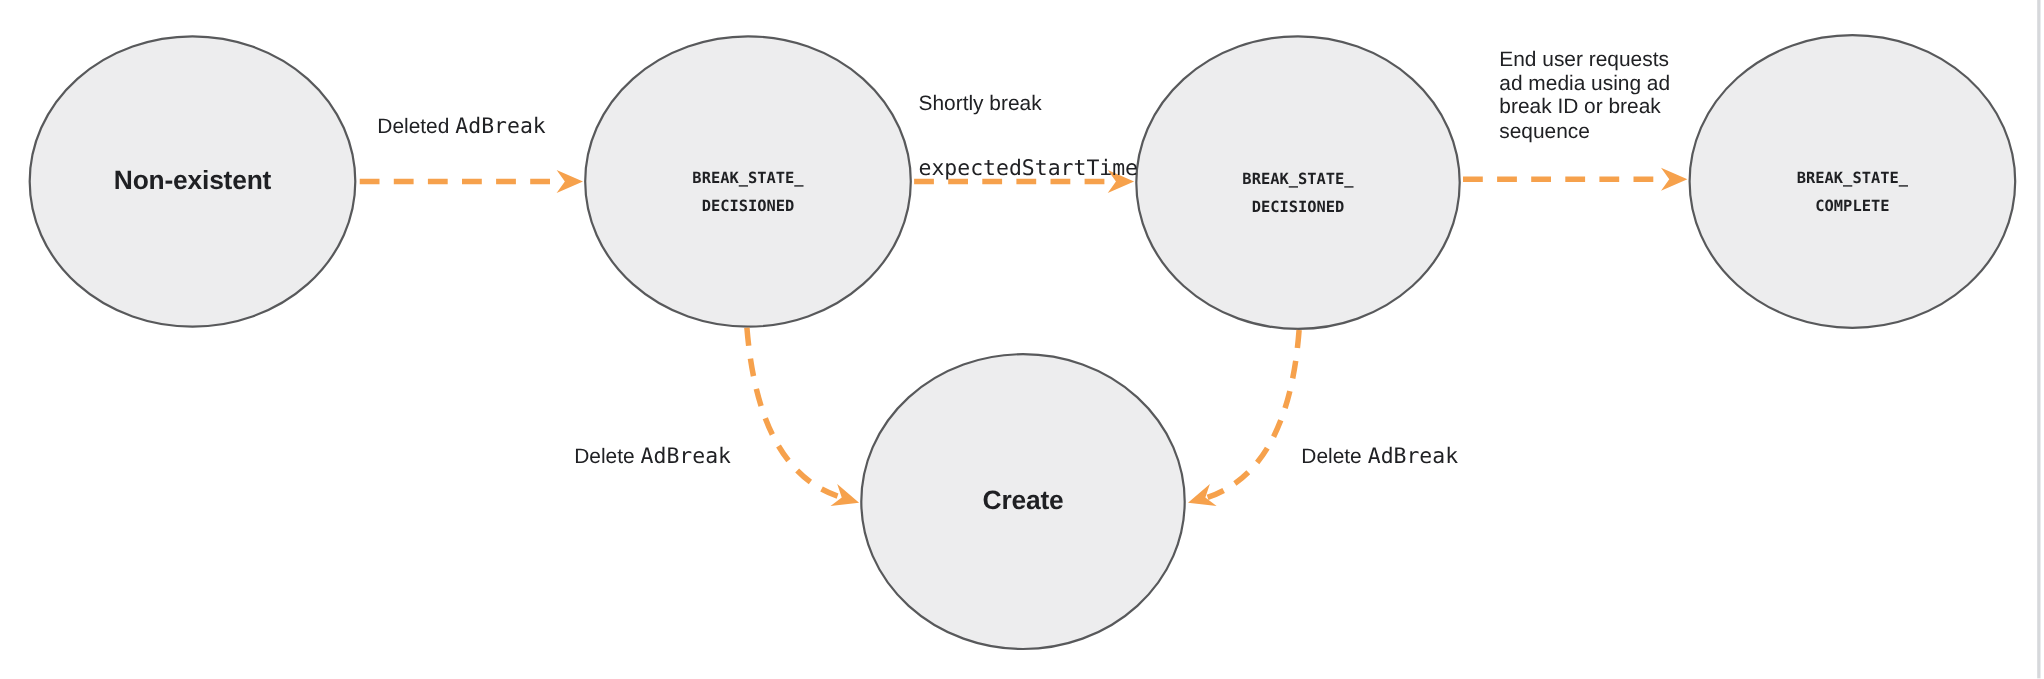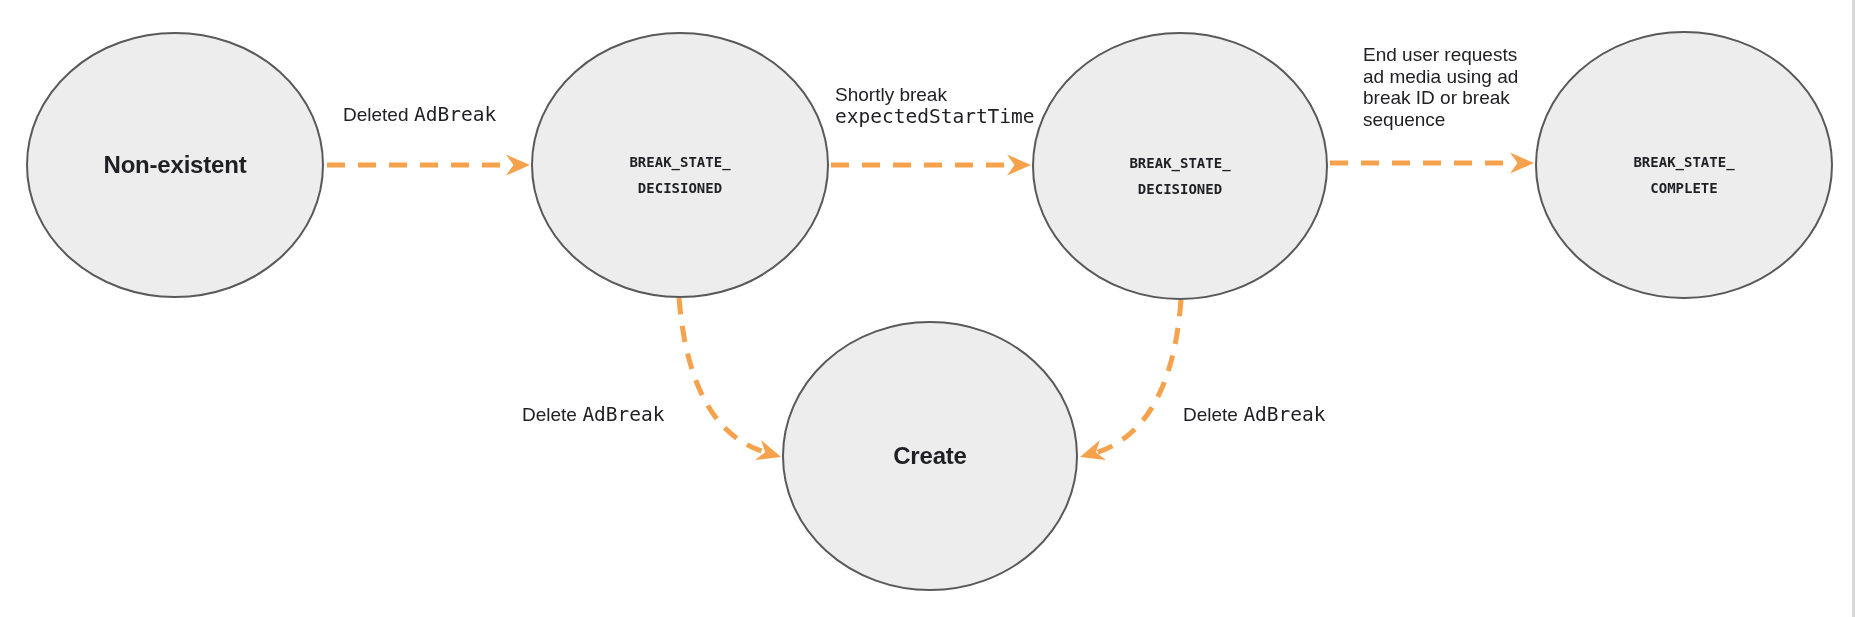--- a/index.html
+++ b/index.html
@@ -32,20 +32,21 @@
   .n5{left:783px;top:322px;width:294px;height:268px;}
 
   
   .edge-label{
     position:absolute;font-size:19px;line-height:21.5px;color:#202124;
     white-space:nowrap;
   }
   .edge-label .code{
     font-family:"DejaVu Sans Mono","Liberation Mono",monospace;
     font-size:19.5px;
+    margin-top:36px;
   }
   .edge-label .sp{margin-left:0.28em;}
   .edge-label .block{display:block;white-space:nowrap;}
   .l-create{left:343px;top:104px;}
   .l-shortly{left:835px;top:84px;}
   .l-enduser{left:1347px;top:44px;width:176px;white-space:normal;margin-left:16px;}
   .l-delete-left{left:522px;top:404px;}
   .l-delete-right{left:1183px;top:404px;}
 
   

